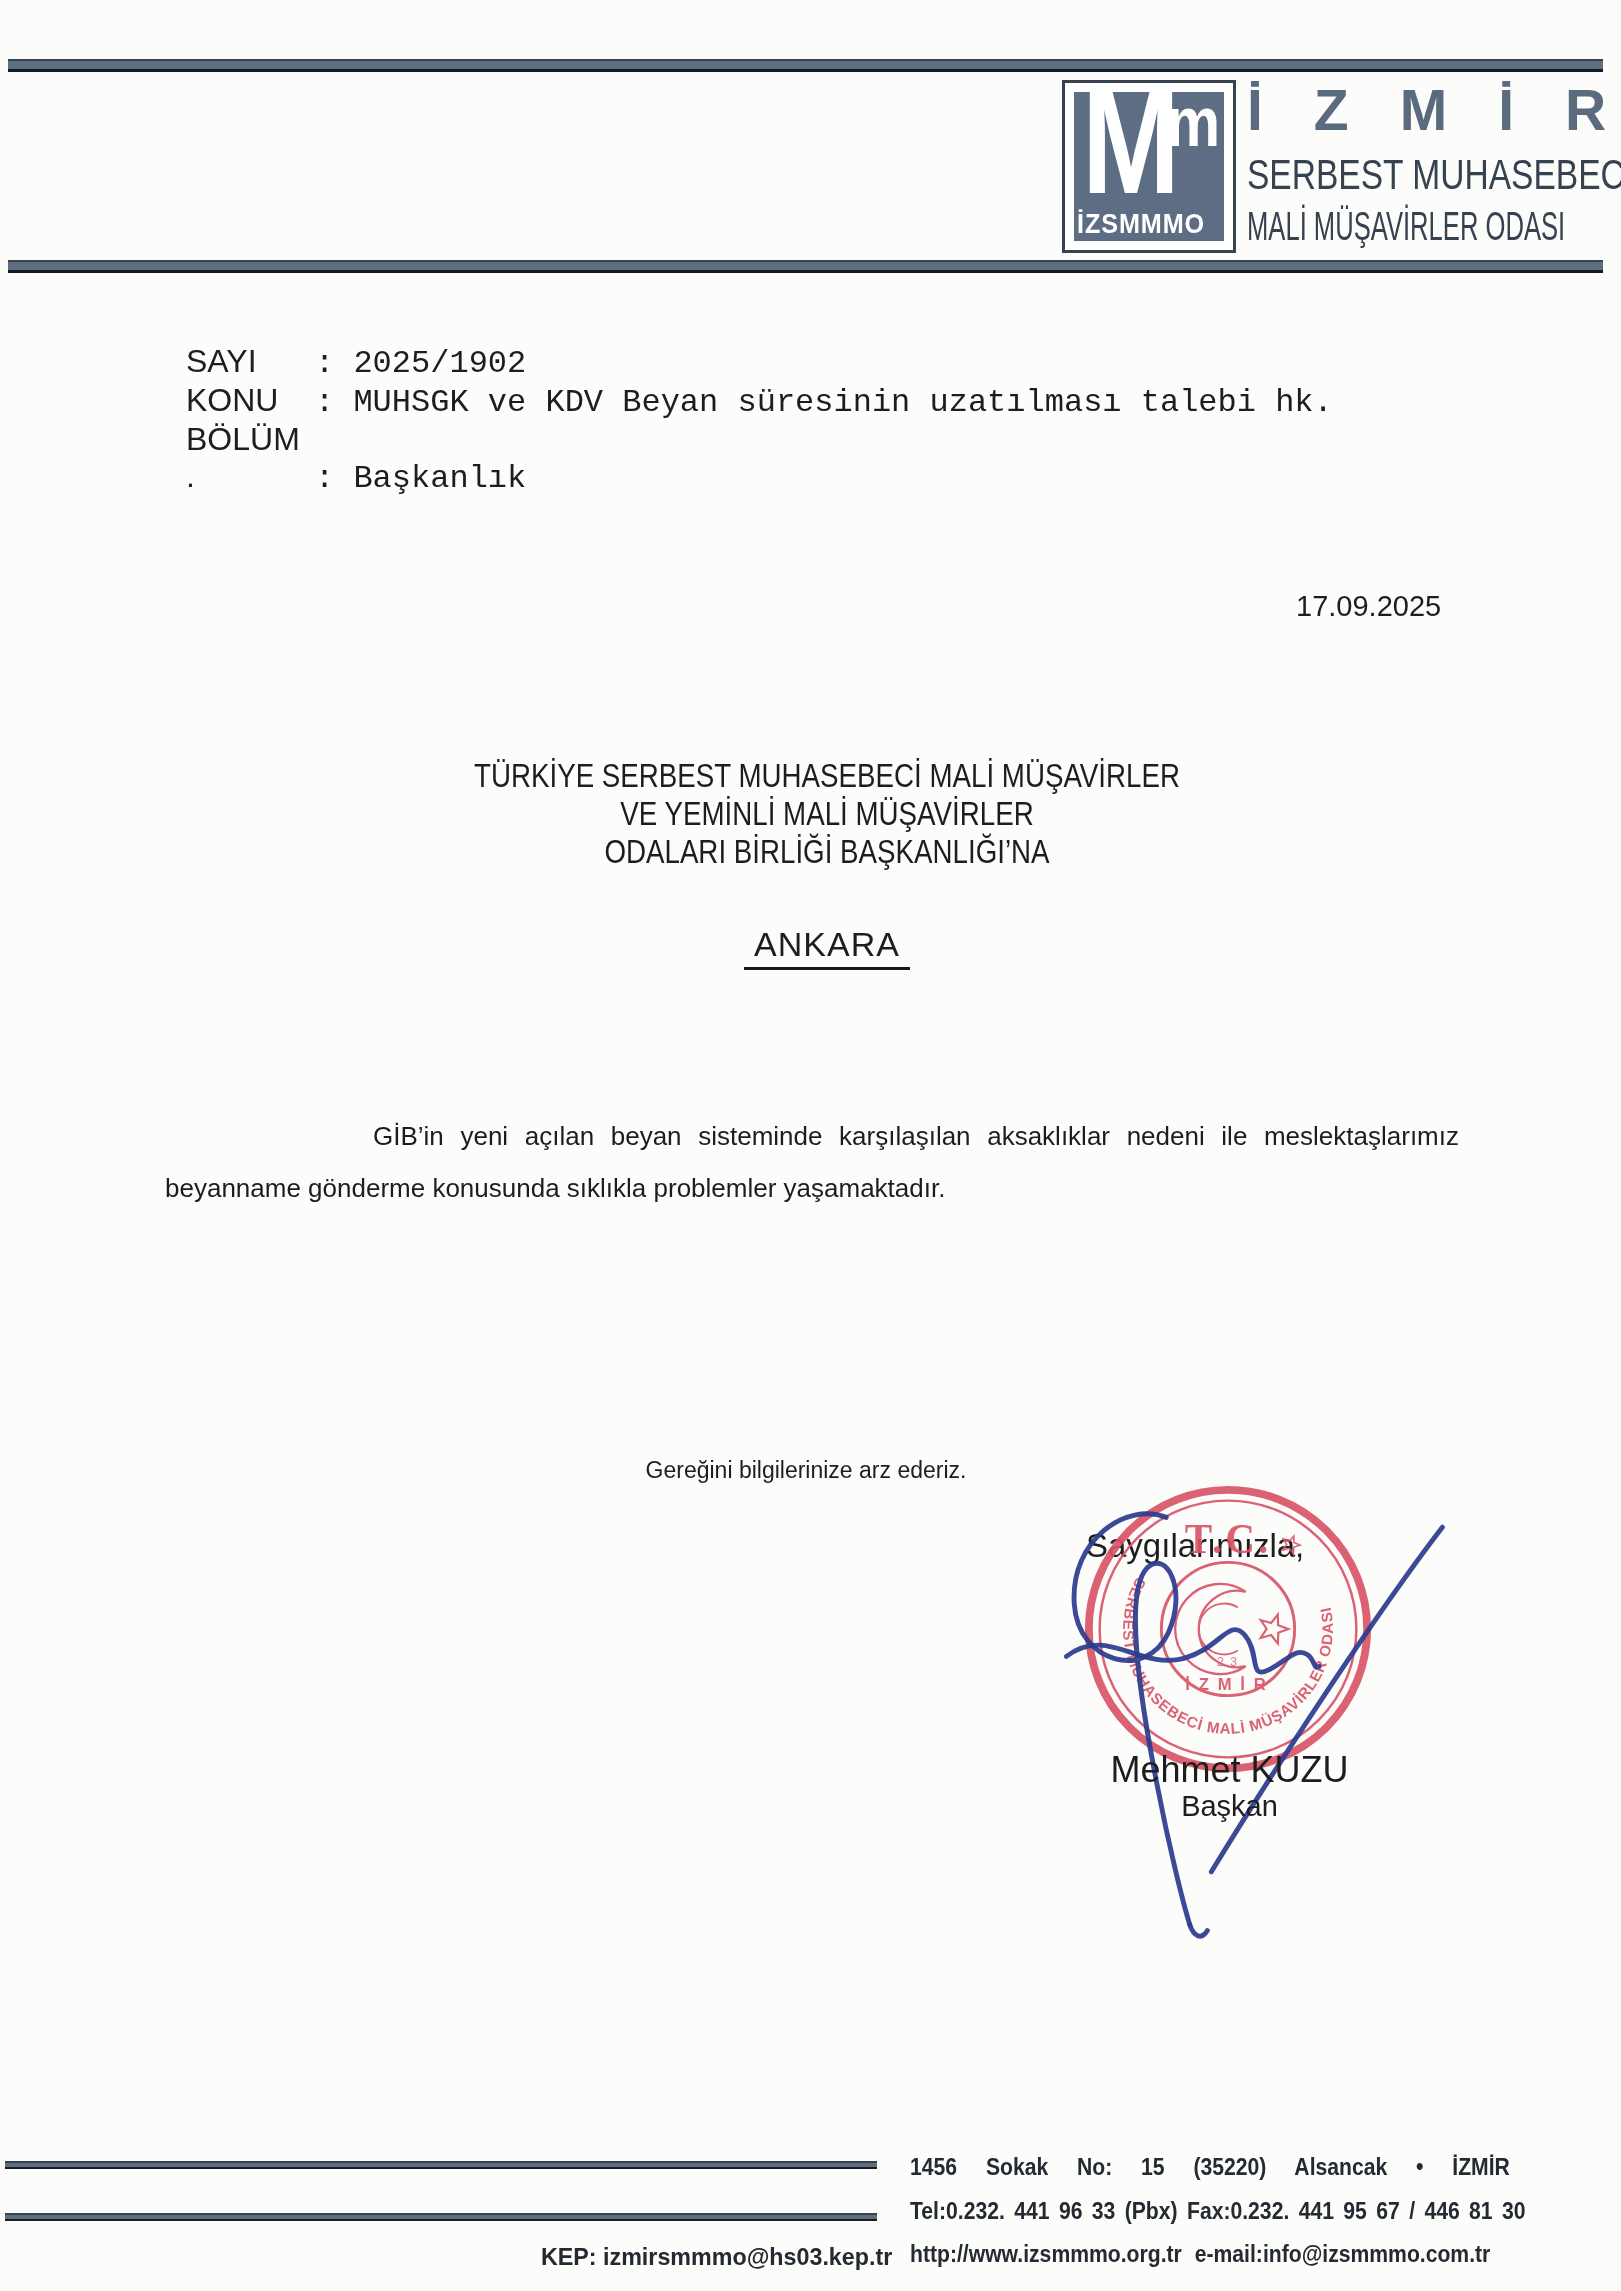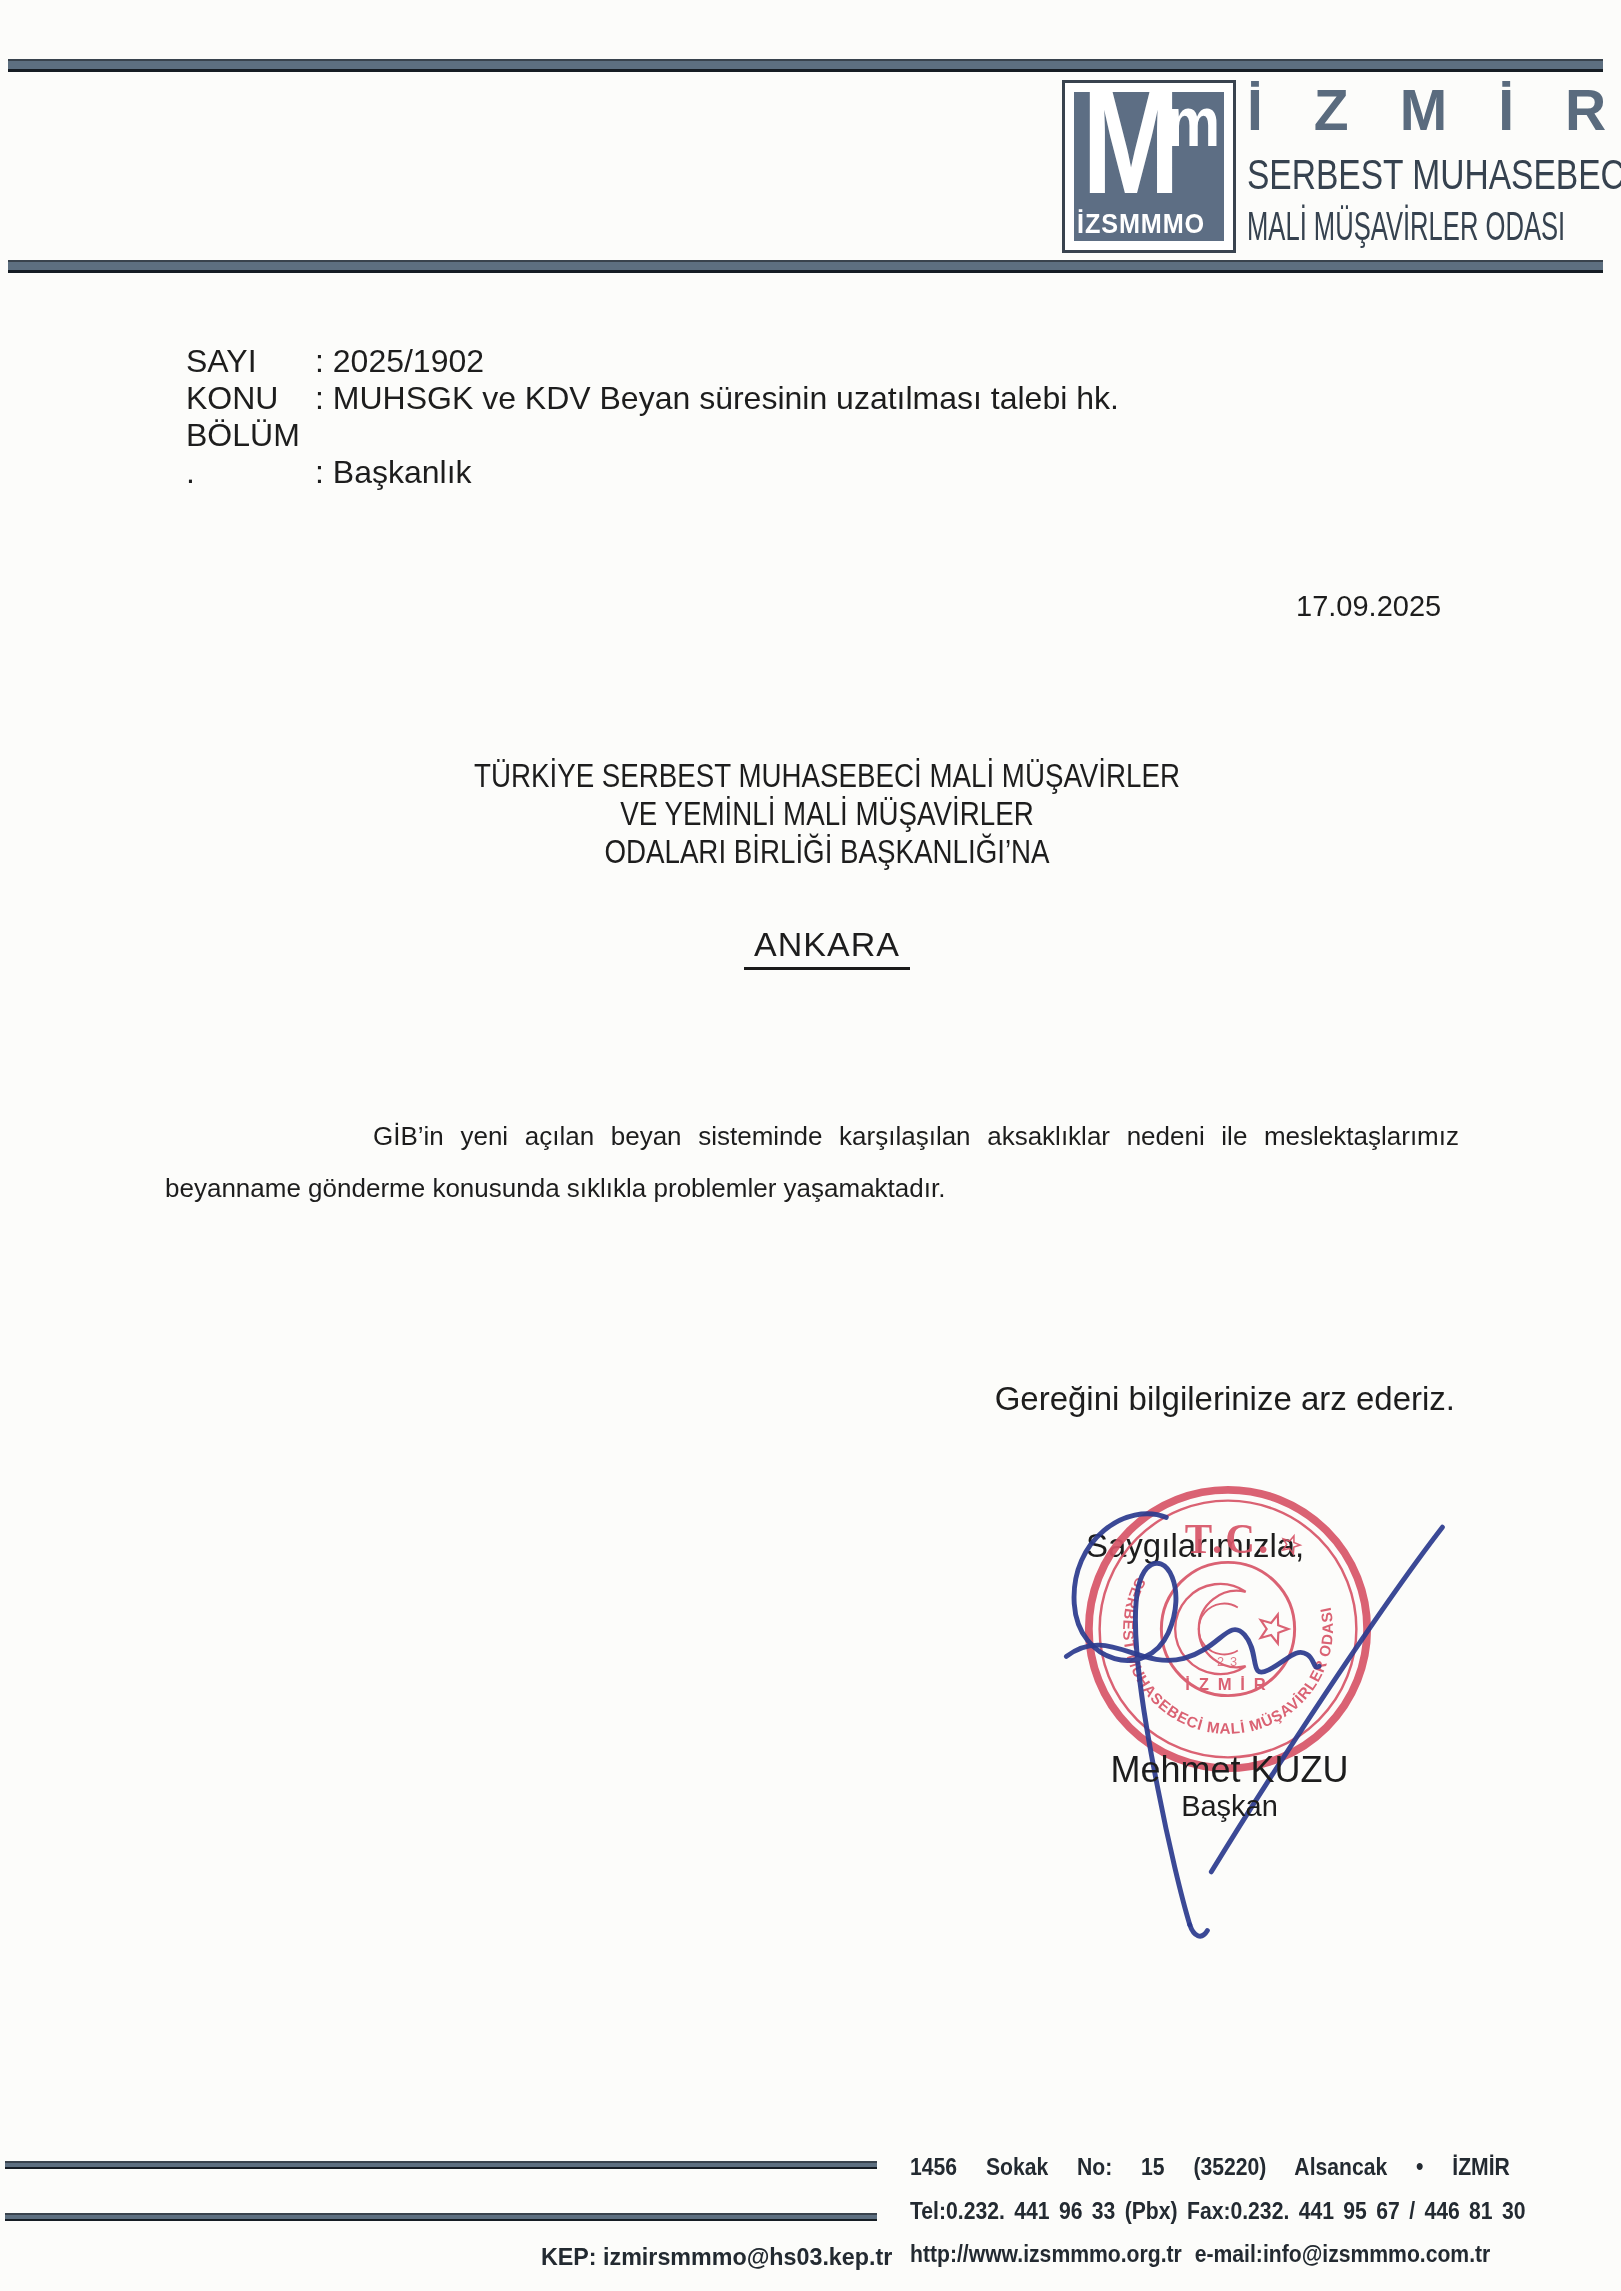--- a/index.html
+++ b/index.html
@@ -31,34 +31,34 @@
   .logo-text{position:absolute;left:1247px;top:82px;width:365px;}
   .logo-city{font-size:57px;font-weight:bold;color:var(--city_text);letter-spacing:51px;white-space:nowrap;line-height:1;}
   .logo-l1{margin-top:13.7px;font-size:43px;color:var(--logo_text);white-space:nowrap;line-height:1;
         transform:scaleX(.78);transform-origin:left center;}
   .logo-l2{margin-top:10.8px;font-size:40px;color:var(--logo_text);white-space:nowrap;line-height:1;
         transform:scaleX(.64);transform-origin:left center;}
 
   
   .meta{position:absolute;left:186px;top:343px;font-size:32px;line-height:37px;}
   .meta-label{display:inline-block;width:129px;}
-  .meta-value{white-space:nowrap;}
+  .meta-value{white-space:nowrap;font-family:Liberation Mono, monospace;}
 
   .date{position:absolute;left:1296px;top:590px;font-size:29px;}
 
   .recipient{position:absolute;left:340px;top:757px;width:974px;text-align:center;font-size:33px;line-height:38px;
         transform:scaleX(.84);transform-origin:center top;}
   .ankara-wrap{position:absolute;left:340px;top:925px;width:974px;text-align:center;}
   .ankara{display:inline-block;font-size:34px;letter-spacing:1px;border-bottom:3.9px solid #1a1a1a;padding:0 9.8px 2.9px;}
 
   .letter-body{position:absolute;left:165px;top:1110px;width:1294px;}
   .letter-body p{font-size:26px;line-height:52px;text-align:justify;text-indent:208px;}
   .letter-body p + p{margin-top:56px;}
 
-  .closing{position:absolute;left:157px;top:1380px;width:1298px;text-align:right;font-size:33px;}
+  .closing{position:absolute;left:157px;top:1457px;width:1298px;text-align:center;font-size:23px;}
   .salutation{position:absolute;left:1086px;top:1527px;font-size:33px;}
 
   .stamp{position:absolute;left:1081px;top:1482px;width:294px;height:294px;opacity:.92;}
   .stamp text{fill:var(--stamp_red);}
   .signature{position:absolute;left:1019px;top:1488px;width:461px;height:470px;}
   .signature path{fill:none;stroke:var(--signature_blue);stroke-width:5;stroke-linecap:round;opacity:.93;}
 
   .sig-name{position:absolute;left:1063px;top:1749px;width:333px;text-align:center;font-size:36px;}
   .sig-title{position:absolute;left:1063px;top:1790px;width:333px;text-align:center;font-size:29px;}
 

